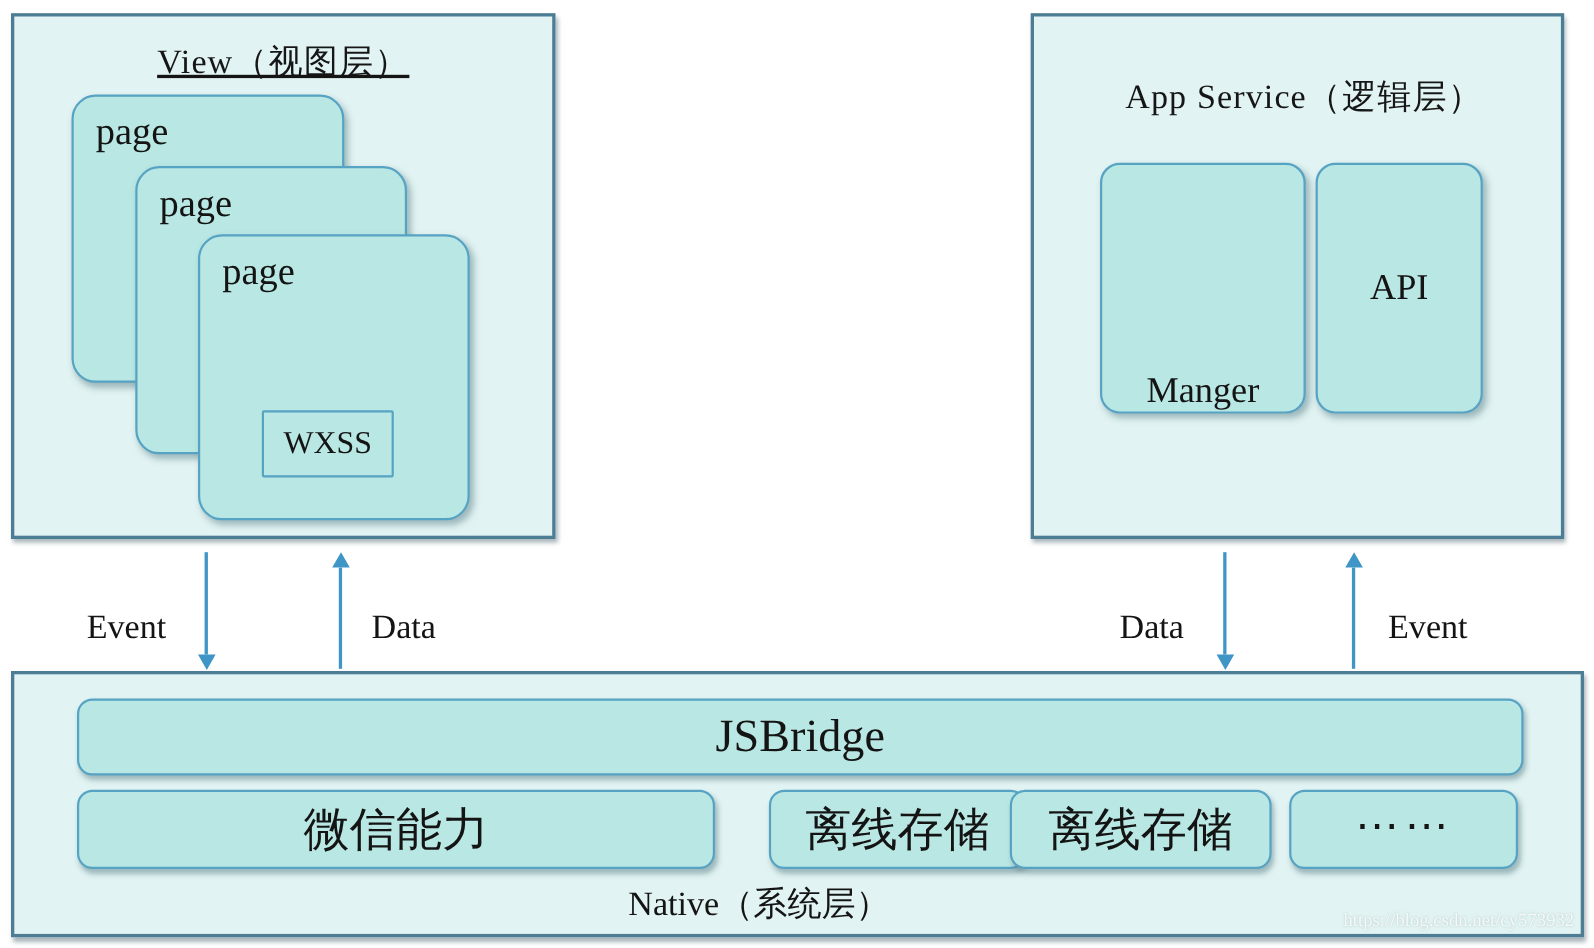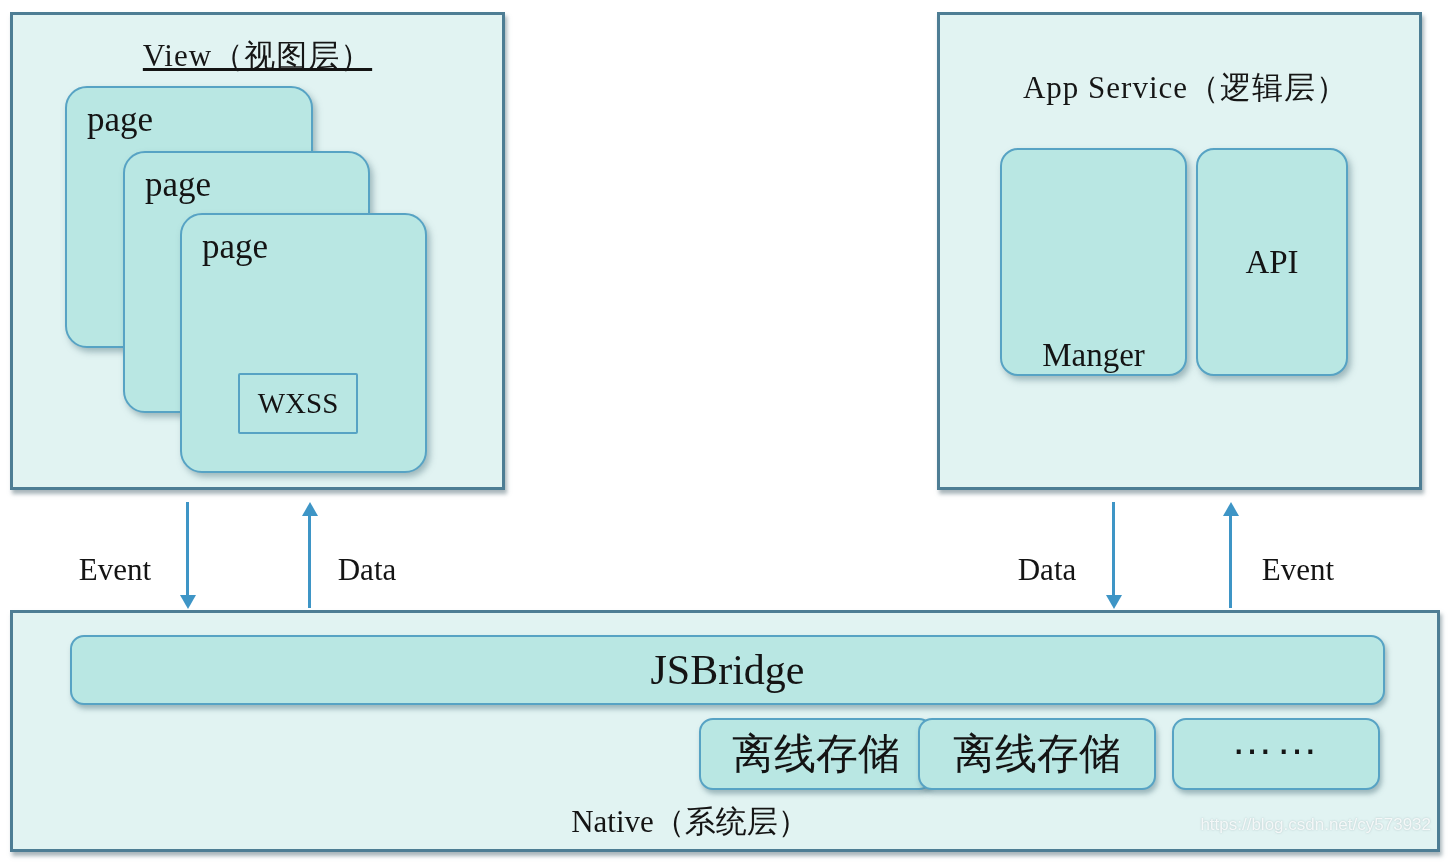--- a/index.html
+++ b/index.html
@@ -117,22 +117,22 @@
   #cap-box-3 .dots { transform:translateY(-30%); display:inline-block; }
   #native-label {
     position:absolute;
     left:0; right:0; bottom:6px;
     text-align:center;
     padding-right:70px;
     font-size:31px;
   }
   #watermark {
     position:absolute;
-    right:6px; bottom:14px;
-    font-family:Liberation Sans, sans-serif;
+    right:6px; bottom:2px;
+    font-family:Liberation Serif, serif;
     font-size:17px;
     color:rgba(255,255,255,0.82);
     text-shadow:0 0 2px rgba(140,160,165,0.6);
   }
 </style>
 </head>
 <body>
 
 <div class="panel" id="view-panel">
   <div class="panel-title">View（视图层）</div>
@@ -167,20 +167,23 @@
 
 <div class="flow-label" id="label-left-event">Event</div>
 <div class="flow-label" id="label-left-data">Data</div>
 <div class="flow-label" id="label-right-data">Data</div>
 <div class="flow-label" id="label-right-event">Event</div>
 
 <div class="panel" id="native-panel">
   <div class="native-bar" id="jsbridge-bar">
     <span>JSBridge</span>
   </div>
+  <div class="native-bar cap-box" id="cap-box-0">
+    <span>微信能力</span>
+  </div>
   <div class="native-bar cap-box" id="cap-box-1">
     <span>离线存储</span>
   </div>
   <div class="native-bar cap-box" id="cap-box-2">
     <span>离线存储</span>
   </div>
   <div class="native-bar cap-box" id="cap-box-3">
     <span class="dots">……</span>
   </div>
   <div id="native-label">Native（系统层）</div>

